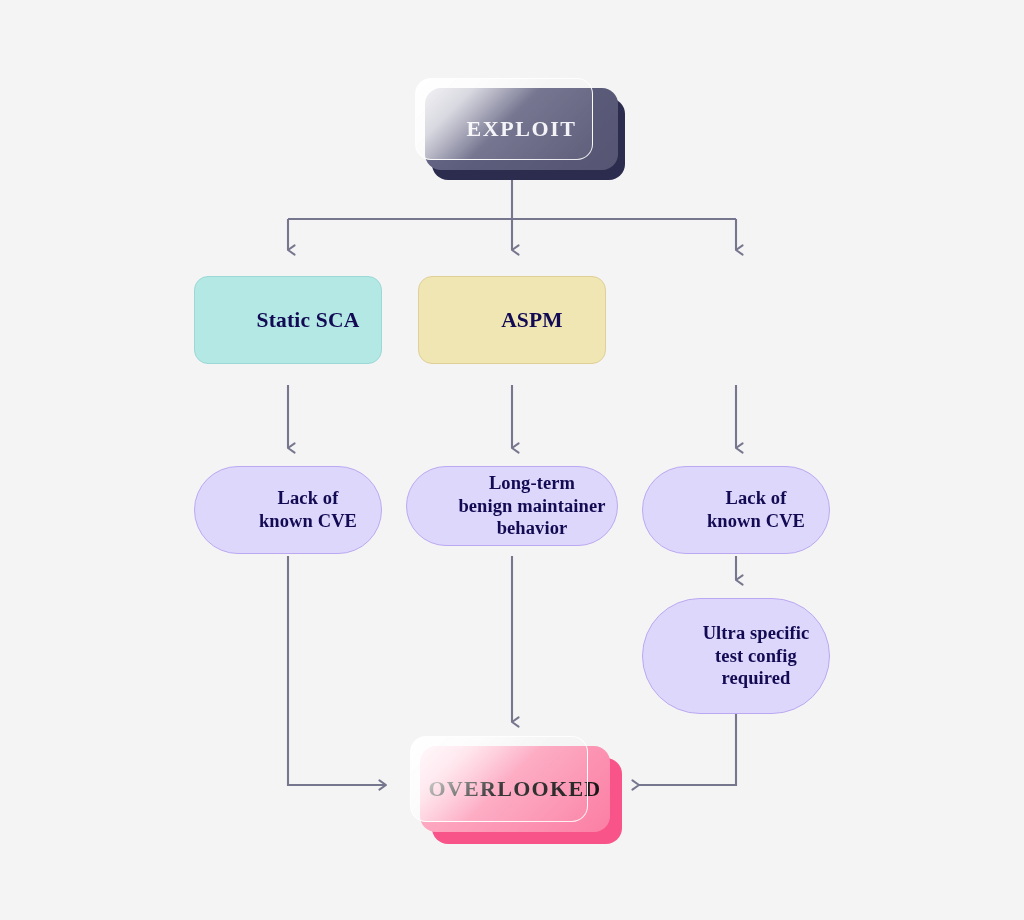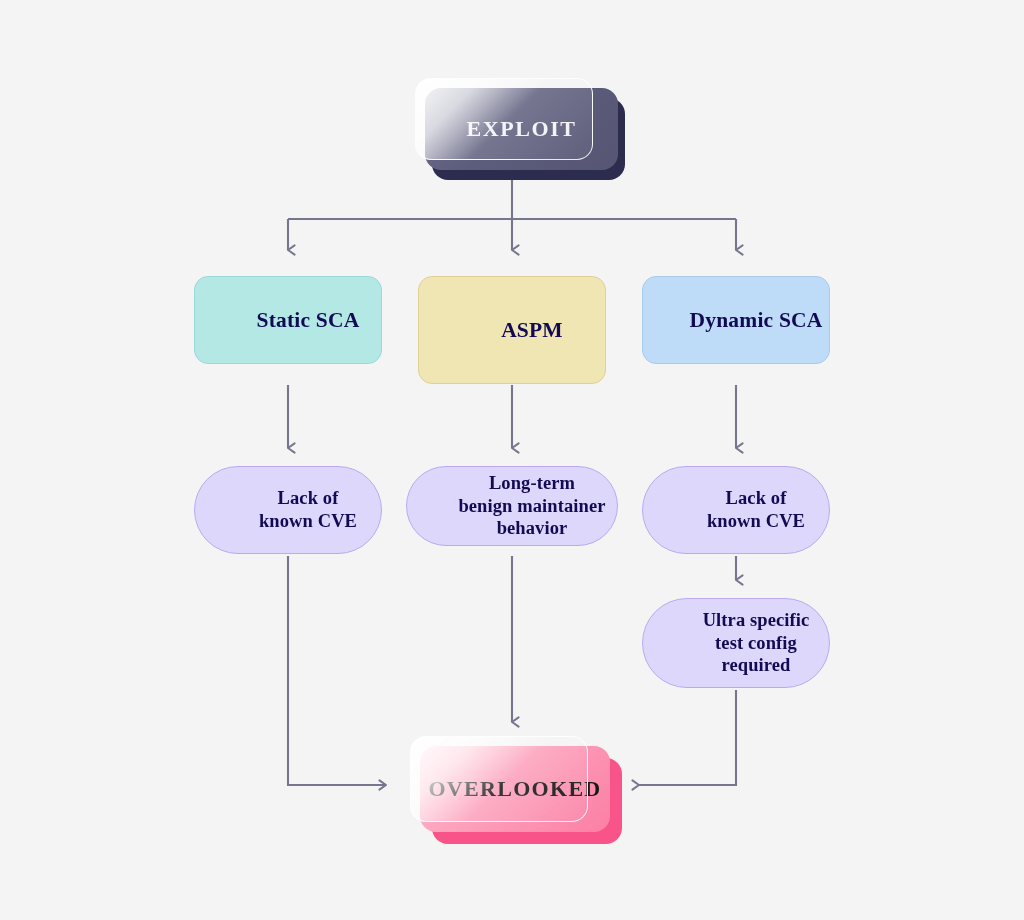--- a/index.html
+++ b/index.html
@@ -166,35 +166,34 @@
   </svg>
 
   <div class="emph emph-exploit" style="left:415px; top:78px; width:210px; height:102px;">
     <div class="layer-shadow" style="left:17px; top:20px; width:193px; height:82px;"></div>
     <div class="layer-main" style="left:10px; top:10px; width:193px; height:82px;">EXPLOIT</div>
     <div class="layer-glass" style="left:0px; top:0px; width:178px; height:82px;"></div>
   </div>
 
   <div class="node stage teal" style="left:194px; top:276px; width:188px; height:88px;">Static SCA</div>
 
-  <div class="node stage cream" style="left:418px; top:276px; width:188px; height:108px;">ASPM</div>
-
-  <div class="node stage blue" style="left:642px; top:276px; width:188px; height:88px;">Dynamic SCA</div>
+  <div class="node stage cream" style="left:418px; top:276px; width:188px; height:88px;">ASPM</div>
+
 
   <div class="node pill" style="left:194px; top:466px; width:188px; height:88px;">Lack of
 known CVE</div>
 
   <div class="node pill" style="left:406px; top:466px; width:212px; height:80px;">Long-term
 benign maintainer
 behavior</div>
 
   <div class="node pill" style="left:642px; top:466px; width:188px; height:88px;">Lack of
 known CVE</div>
 
-  <div class="node pill" style="left:642px; top:598px; width:188px; height:90px;">Ultra specific
+  <div class="node pill" style="left:642px; top:598px; width:188px; height:116px;">Ultra specific
 test config
 required</div>
 
   <div class="emph emph-overlooked" style="left:410px; top:736px; width:205px; height:108px;">
     <div class="layer-shadow" style="left:22px; top:22px; width:190px; height:86px;"></div>
     <div class="layer-main" style="left:10px; top:10px; width:190px; height:86px;">OVERLOOKED</div>
     <div class="layer-glass" style="left:0px; top:0px; width:178px; height:86px;"></div>
   </div>
 
 </div>

